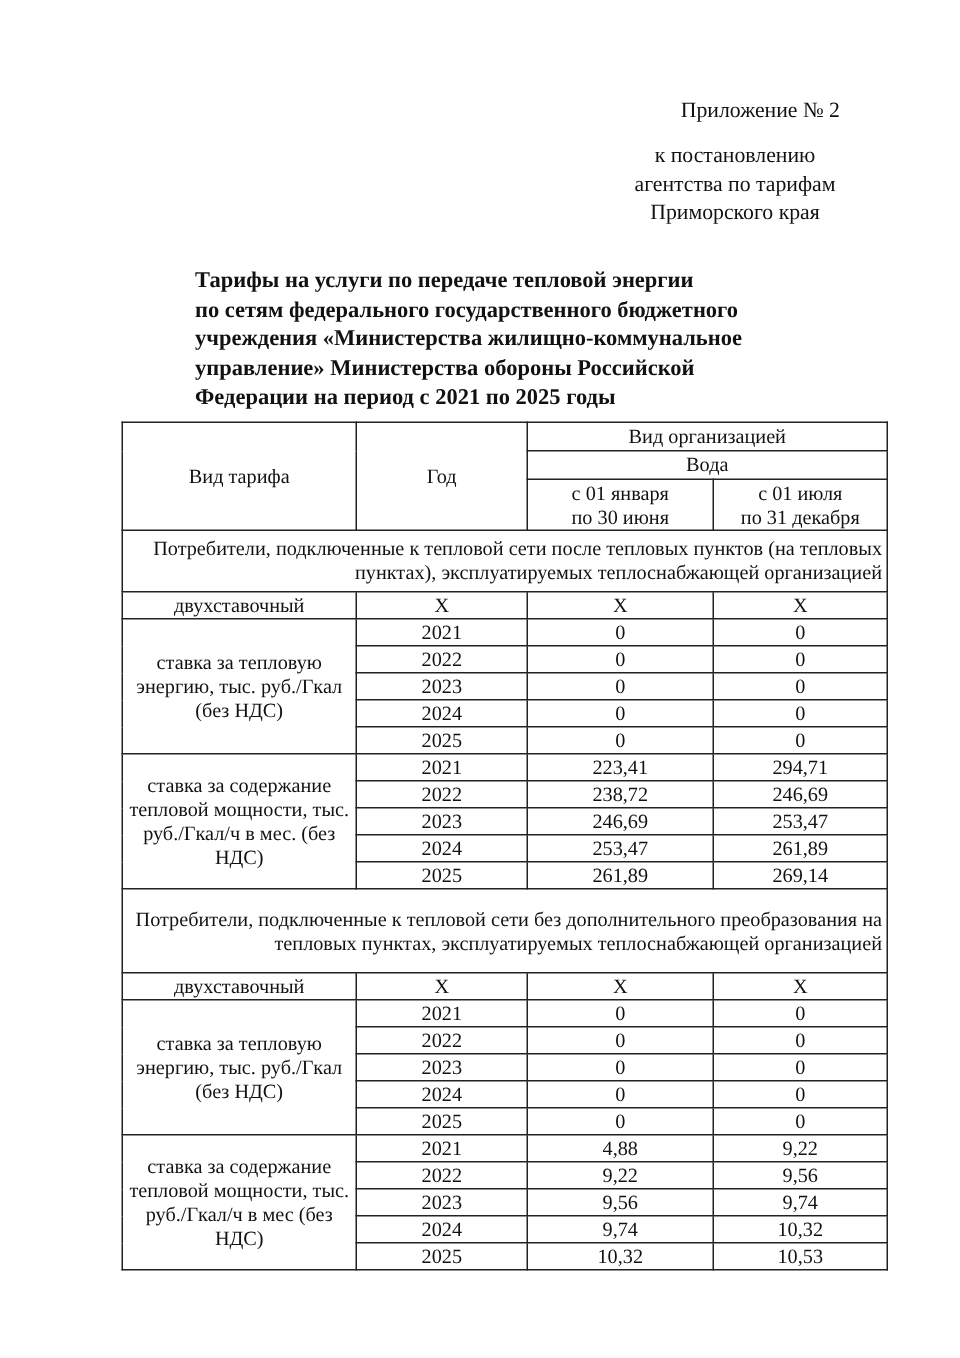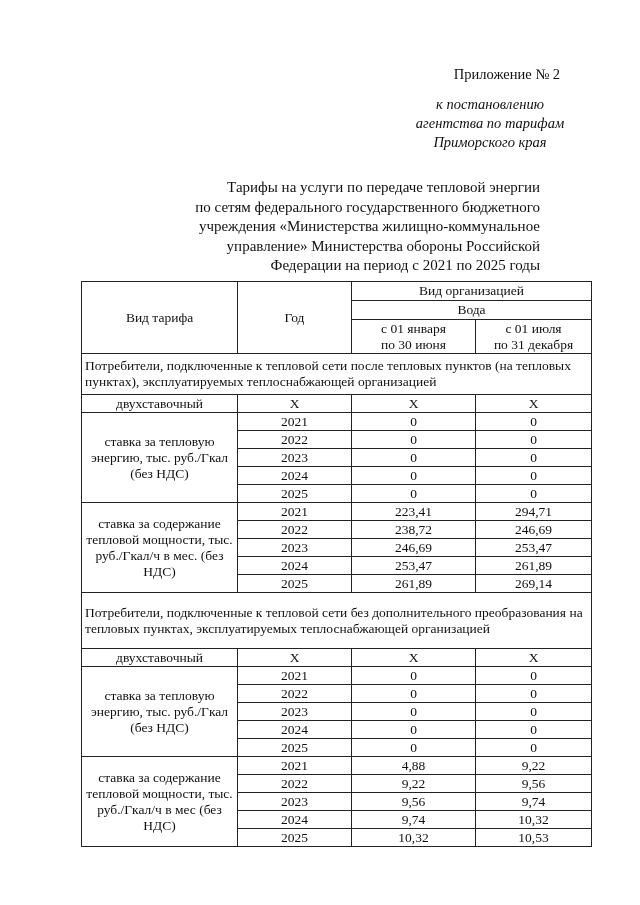--- a/index.html
+++ b/index.html
@@ -1,28 +1,28 @@
 <!DOCTYPE html>
 <html><head>
 <meta charset="utf-8">
 <style>
   html, body { margin: 0; padding: 0; }
   body {
     width: 640px; height: 905px; background: #ffffff; position: relative; overflow: hidden;
     font-family: "Liberation Serif", "DejaVu Serif", serif; color: #111;
   }
   #appendix-title { position: absolute; top: 66px; left: 420px; width: 140px; text-align: right; font-size: 14.5px; }
-  #appendix-lines { position: absolute; top: 95px; left: 370px; width: 240px; text-align: center; font-size: 14.5px; line-height: 19px; font-style: italic; }
-  #doc-title { position: absolute; top: 178px; left: 130px; width: 410px; text-align: right; font-weight: normal; font-size: 15px; line-height: 19.5px; }
+  #appendix-lines { position: absolute; top: 95px; left: 370px; width: 240px; text-align: center; font-size: 14.5px; line-height: 19px; }
+  #doc-title { position: absolute; top: 178px; left: 130px; width: 410px; text-align: left; font-weight: bold; font-size: 15px; line-height: 19.5px; }
   table {
     position: absolute; top: 281px; left: 81px; width: 510px;
     border-collapse: collapse; font-size: 13.5px; table-layout: fixed;
   }
   td { border: 1px solid #222; padding: 0 3px; text-align: center; vertical-align: middle; line-height: 16px; }
-  td.left { text-align: left; }
+  td.left { text-align: right; }
   tr.r18 td { height: 17px; }
   col.c1 { width: 156px; } col.c2 { width: 114px; } col.c3 { width: 124px; } col.c4 { width: 116px; }
 </style>
 </head>
 <body>
 
 <div id="appendix-title">Приложение № 2</div>
 <div id="appendix-lines">
   <div>к постановлению</div>
   <div>агентства по тарифам</div>

